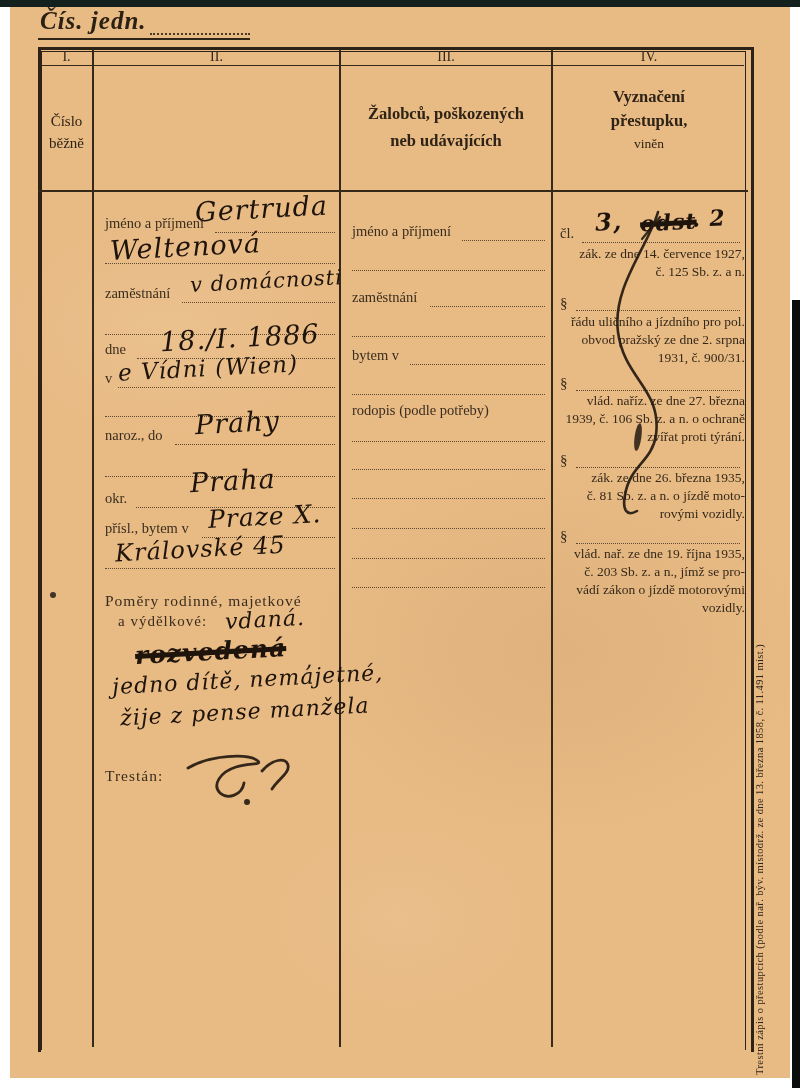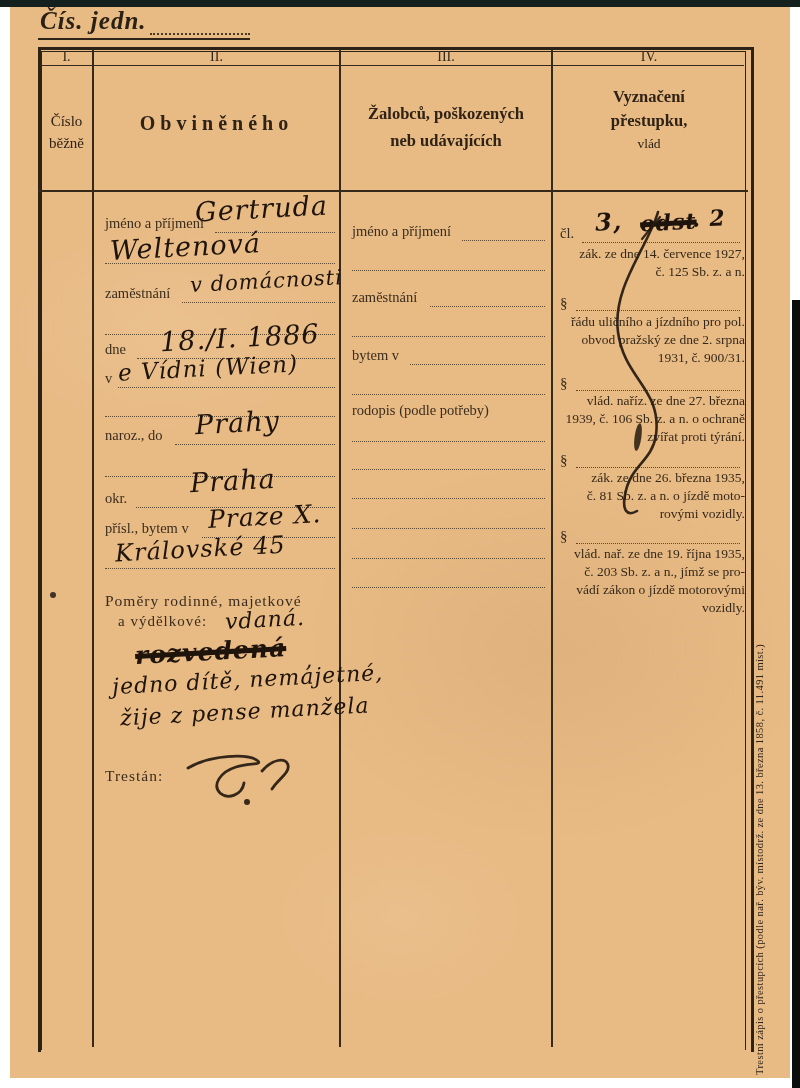--- a/index.html
+++ b/index.html
@@ -67,29 +67,28 @@
 
     <div class="romnum" style="left:31px;top:42px;width:51px;">I.</div>
     <div class="romnum" style="left:84px;top:42px;width:245px;">II.</div>
     <div class="romnum" style="left:331px;top:42px;width:210px;">III.</div>
     <div class="romnum" style="left:543px;top:42px;width:192px;">IV.</div>
 
     <div class="hcell" style="left:31px;top:95px;width:51px;font-size:15px;line-height:22px;margin-top:8px;">
       <div>Číslo</div>
       <div>běžně</div>
     </div>
-    <div class="hcell h-big" style="left:84px;top:105px;width:245px;font-size:20px;letter-spacing:5px;">Obviněného</div>
     <div class="hcell h-big" style="left:331px;top:93px;width:210px;font-size:16.5px;line-height:27px;">
       <div>Žalobců, poškozených</div>
       <div>neb udávajících</div>
     </div>
     <div class="hcell" style="left:543px;top:78px;width:192px;">
       <div class="h-big" style="font-size:16.5px;line-height:24px;">Vyznačení</div>
       <div class="h-big" style="font-size:16.5px;line-height:24px;">přestupku,</div>
-      <div style="font-size:13.5px;line-height:21px;">vlád</div>
+      <div style="font-size:13.5px;line-height:21px;">viněn</div>
     </div>
 
     <div class="margin-dot"></div>
 
     <div class="lbl" style="left:95px;top:208px;">jméno a příjmení</div>
     <div class="dots" style="left:205px;top:224px;width:120px;"></div>
     <div class="dots" style="left:95px;top:255px;width:230px;"></div>
     <div class="hw" style="left:185px;top:186px;font-size:27px;">Gertruda</div>
     <div class="hw" style="left:100px;top:224px;font-size:27px;">Weltenová</div>
 

